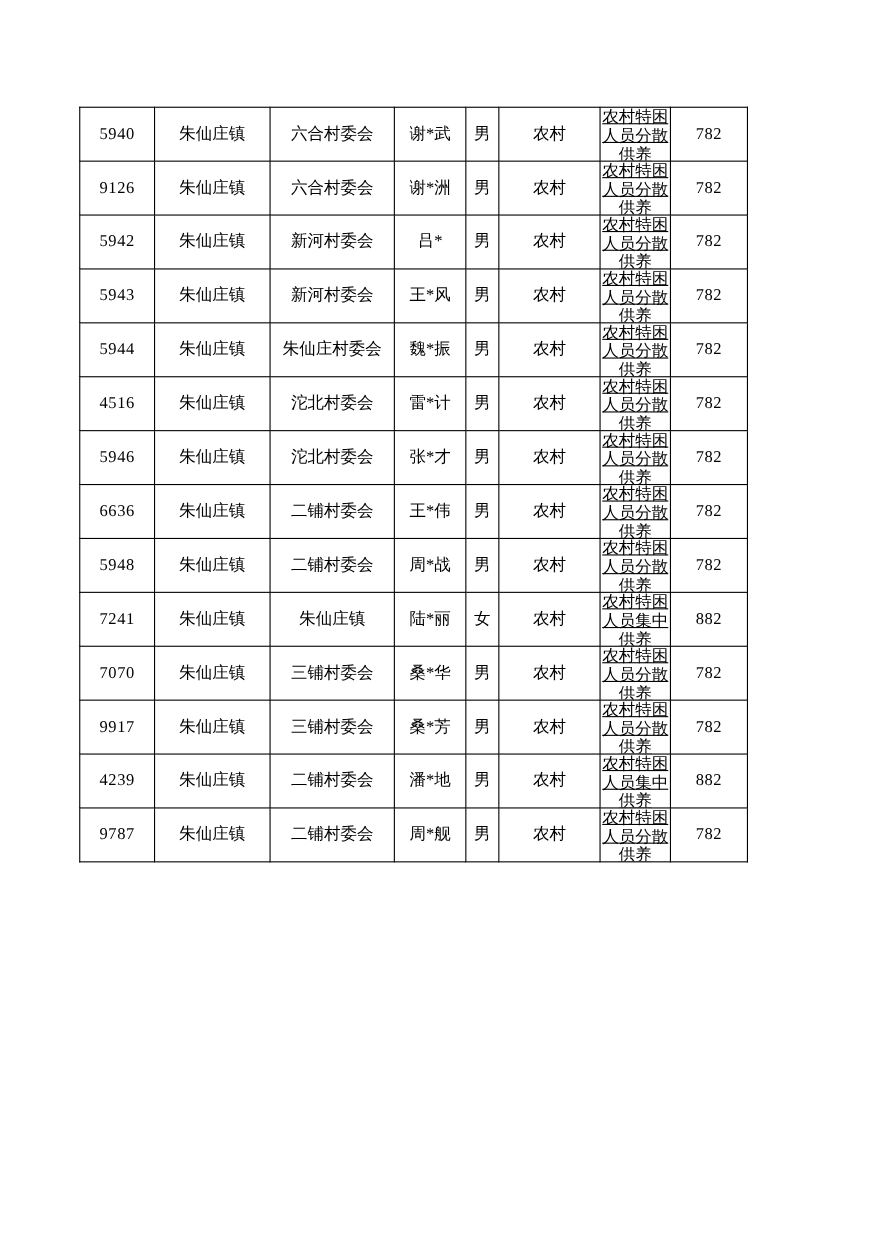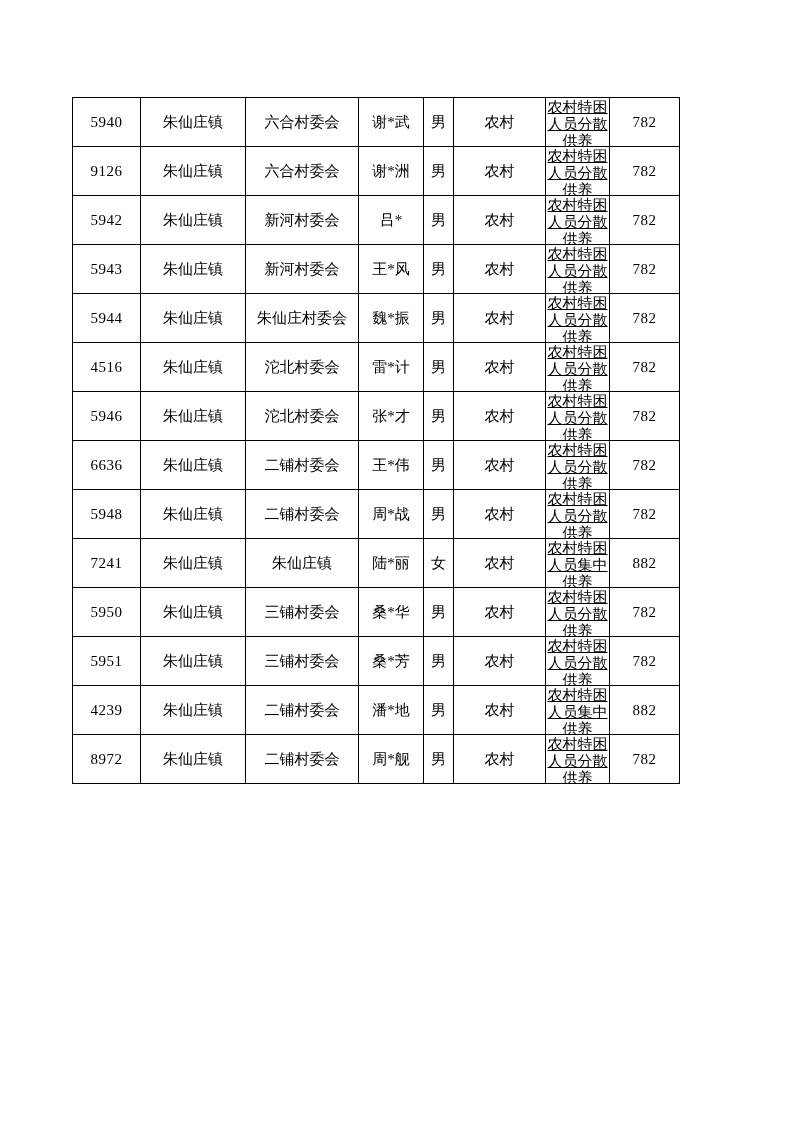--- a/index.html
+++ b/index.html
@@ -183,33 +183,33 @@
       <td class="c-comm">朱仙庄镇</td>
       <td class="c-name">陆*丽</td>
       <td class="c-gender">女</td>
       <td class="c-res">农村</td>
       <td class="c-cat">
             <div class="cat-inner">农村特困人员集中供养</div>
           </td>
       <td class="c-amount">882</td>
     </tr>
         <tr>
-      <td class="c-id">5950</td>
+      <td class="c-id">7070</td>
       <td class="c-town">朱仙庄镇</td>
       <td class="c-comm">三铺村委会</td>
       <td class="c-name">桑*华</td>
       <td class="c-gender">男</td>
       <td class="c-res">农村</td>
       <td class="c-cat">
             <div class="cat-inner">农村特困人员分散供养</div>
           </td>
       <td class="c-amount">782</td>
     </tr>
         <tr>
-      <td class="c-id">5951</td>
+      <td class="c-id">9917</td>
       <td class="c-town">朱仙庄镇</td>
       <td class="c-comm">三铺村委会</td>
       <td class="c-name">桑*芳</td>
       <td class="c-gender">男</td>
       <td class="c-res">农村</td>
       <td class="c-cat">
             <div class="cat-inner">农村特困人员分散供养</div>
           </td>
       <td class="c-amount">782</td>
     </tr>
@@ -219,21 +219,21 @@
       <td class="c-comm">二铺村委会</td>
       <td class="c-name">潘*地</td>
       <td class="c-gender">男</td>
       <td class="c-res">农村</td>
       <td class="c-cat">
             <div class="cat-inner">农村特困人员集中供养</div>
           </td>
       <td class="c-amount">882</td>
     </tr>
         <tr>
-      <td class="c-id">8972</td>
+      <td class="c-id">9787</td>
       <td class="c-town">朱仙庄镇</td>
       <td class="c-comm">二铺村委会</td>
       <td class="c-name">周*舰</td>
       <td class="c-gender">男</td>
       <td class="c-res">农村</td>
       <td class="c-cat">
             <div class="cat-inner">农村特困人员分散供养</div>
           </td>
       <td class="c-amount">782</td>
     </tr>

